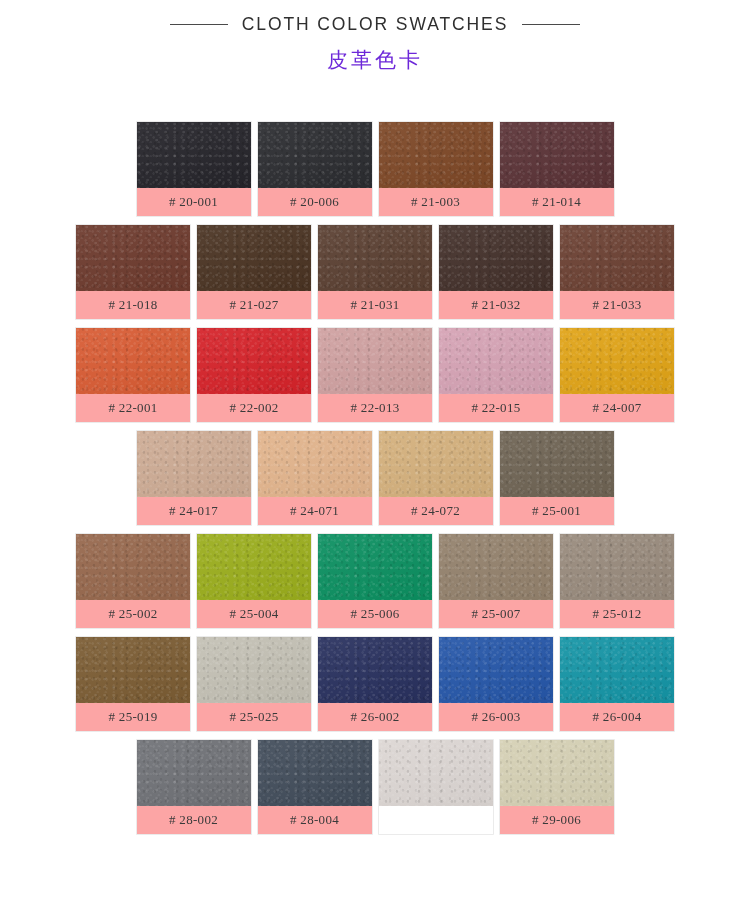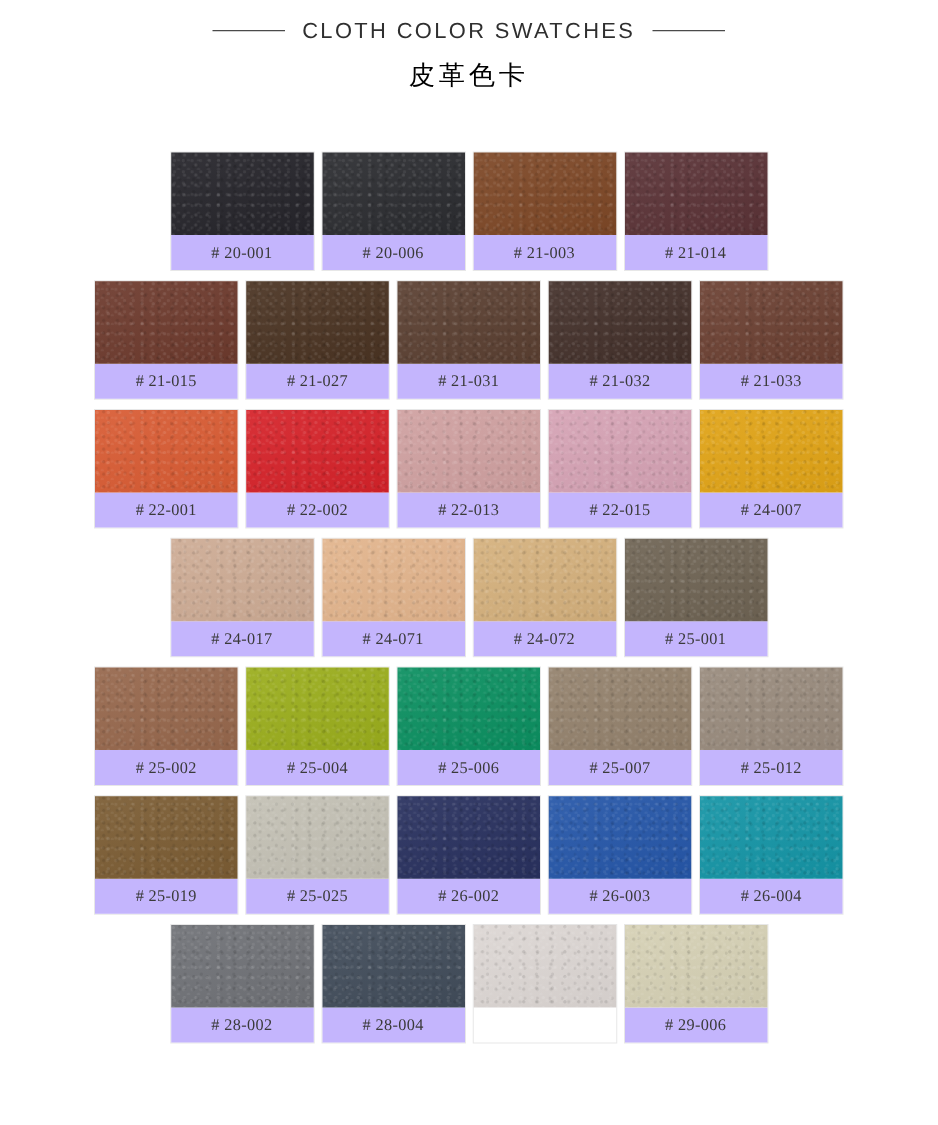--- a/index.html
+++ b/index.html
@@ -45,21 +45,21 @@
     letter-spacing: 1.9px;
     color: #2f2f2f;
     font-weight: 400;
     white-space: nowrap;
   }
   .title-cn {
     margin-top: 11px;
     font-family: Liberation Serif, serif;
     font-size: 21px;
     letter-spacing: 3px;
-    color: #000000;
+    color: #6d28d9;
     font-weight: 400;
   }
 
   
   .grid {
     position: absolute;
     top: 122px;
     left: 0;
     width: 750px;
   }
@@ -104,21 +104,21 @@
     background: linear-gradient(160deg, rgba(255,255,255,0.07) 0%, rgba(0,0,0,0.045) 100%);
     pointer-events: none;
   }
   .swatch-label {
     height: 28px;
     line-height: 28px;
     text-align: center;
     font-family: "Liberation Serif", serif;
     font-size: 13px;
     color: #3a3a3a;
-    background: #c4b5fd;
+    background: #fca5a5;
     letter-spacing: 0.3px;
     white-space: nowrap;
   }
 </style>
 </head>
 <body>
 
 <div class="page">
 
   <div class="header">
@@ -145,21 +145,21 @@
           <div class="swatch-label"># 21-003</div>
         </div>
         <div class="swatch-card">
           <div class="swatch-color" style="background-color: rgb(90, 50, 54);"></div>
           <div class="swatch-label"># 21-014</div>
         </div>
       </div>
       <div class="row">
         <div class="swatch-card">
           <div class="swatch-color" style="background-color: rgb(109, 58, 45);"></div>
-          <div class="swatch-label"># 21-015</div>
+          <div class="swatch-label"># 21-018</div>
         </div>
         <div class="swatch-card">
           <div class="swatch-color" style="background-color: rgb(74, 51, 34);"></div>
           <div class="swatch-label"># 21-027</div>
         </div>
         <div class="swatch-card">
           <div class="swatch-color" style="background-color: rgb(90, 63, 49);"></div>
           <div class="swatch-label"># 21-031</div>
         </div>
         <div class="swatch-card">

